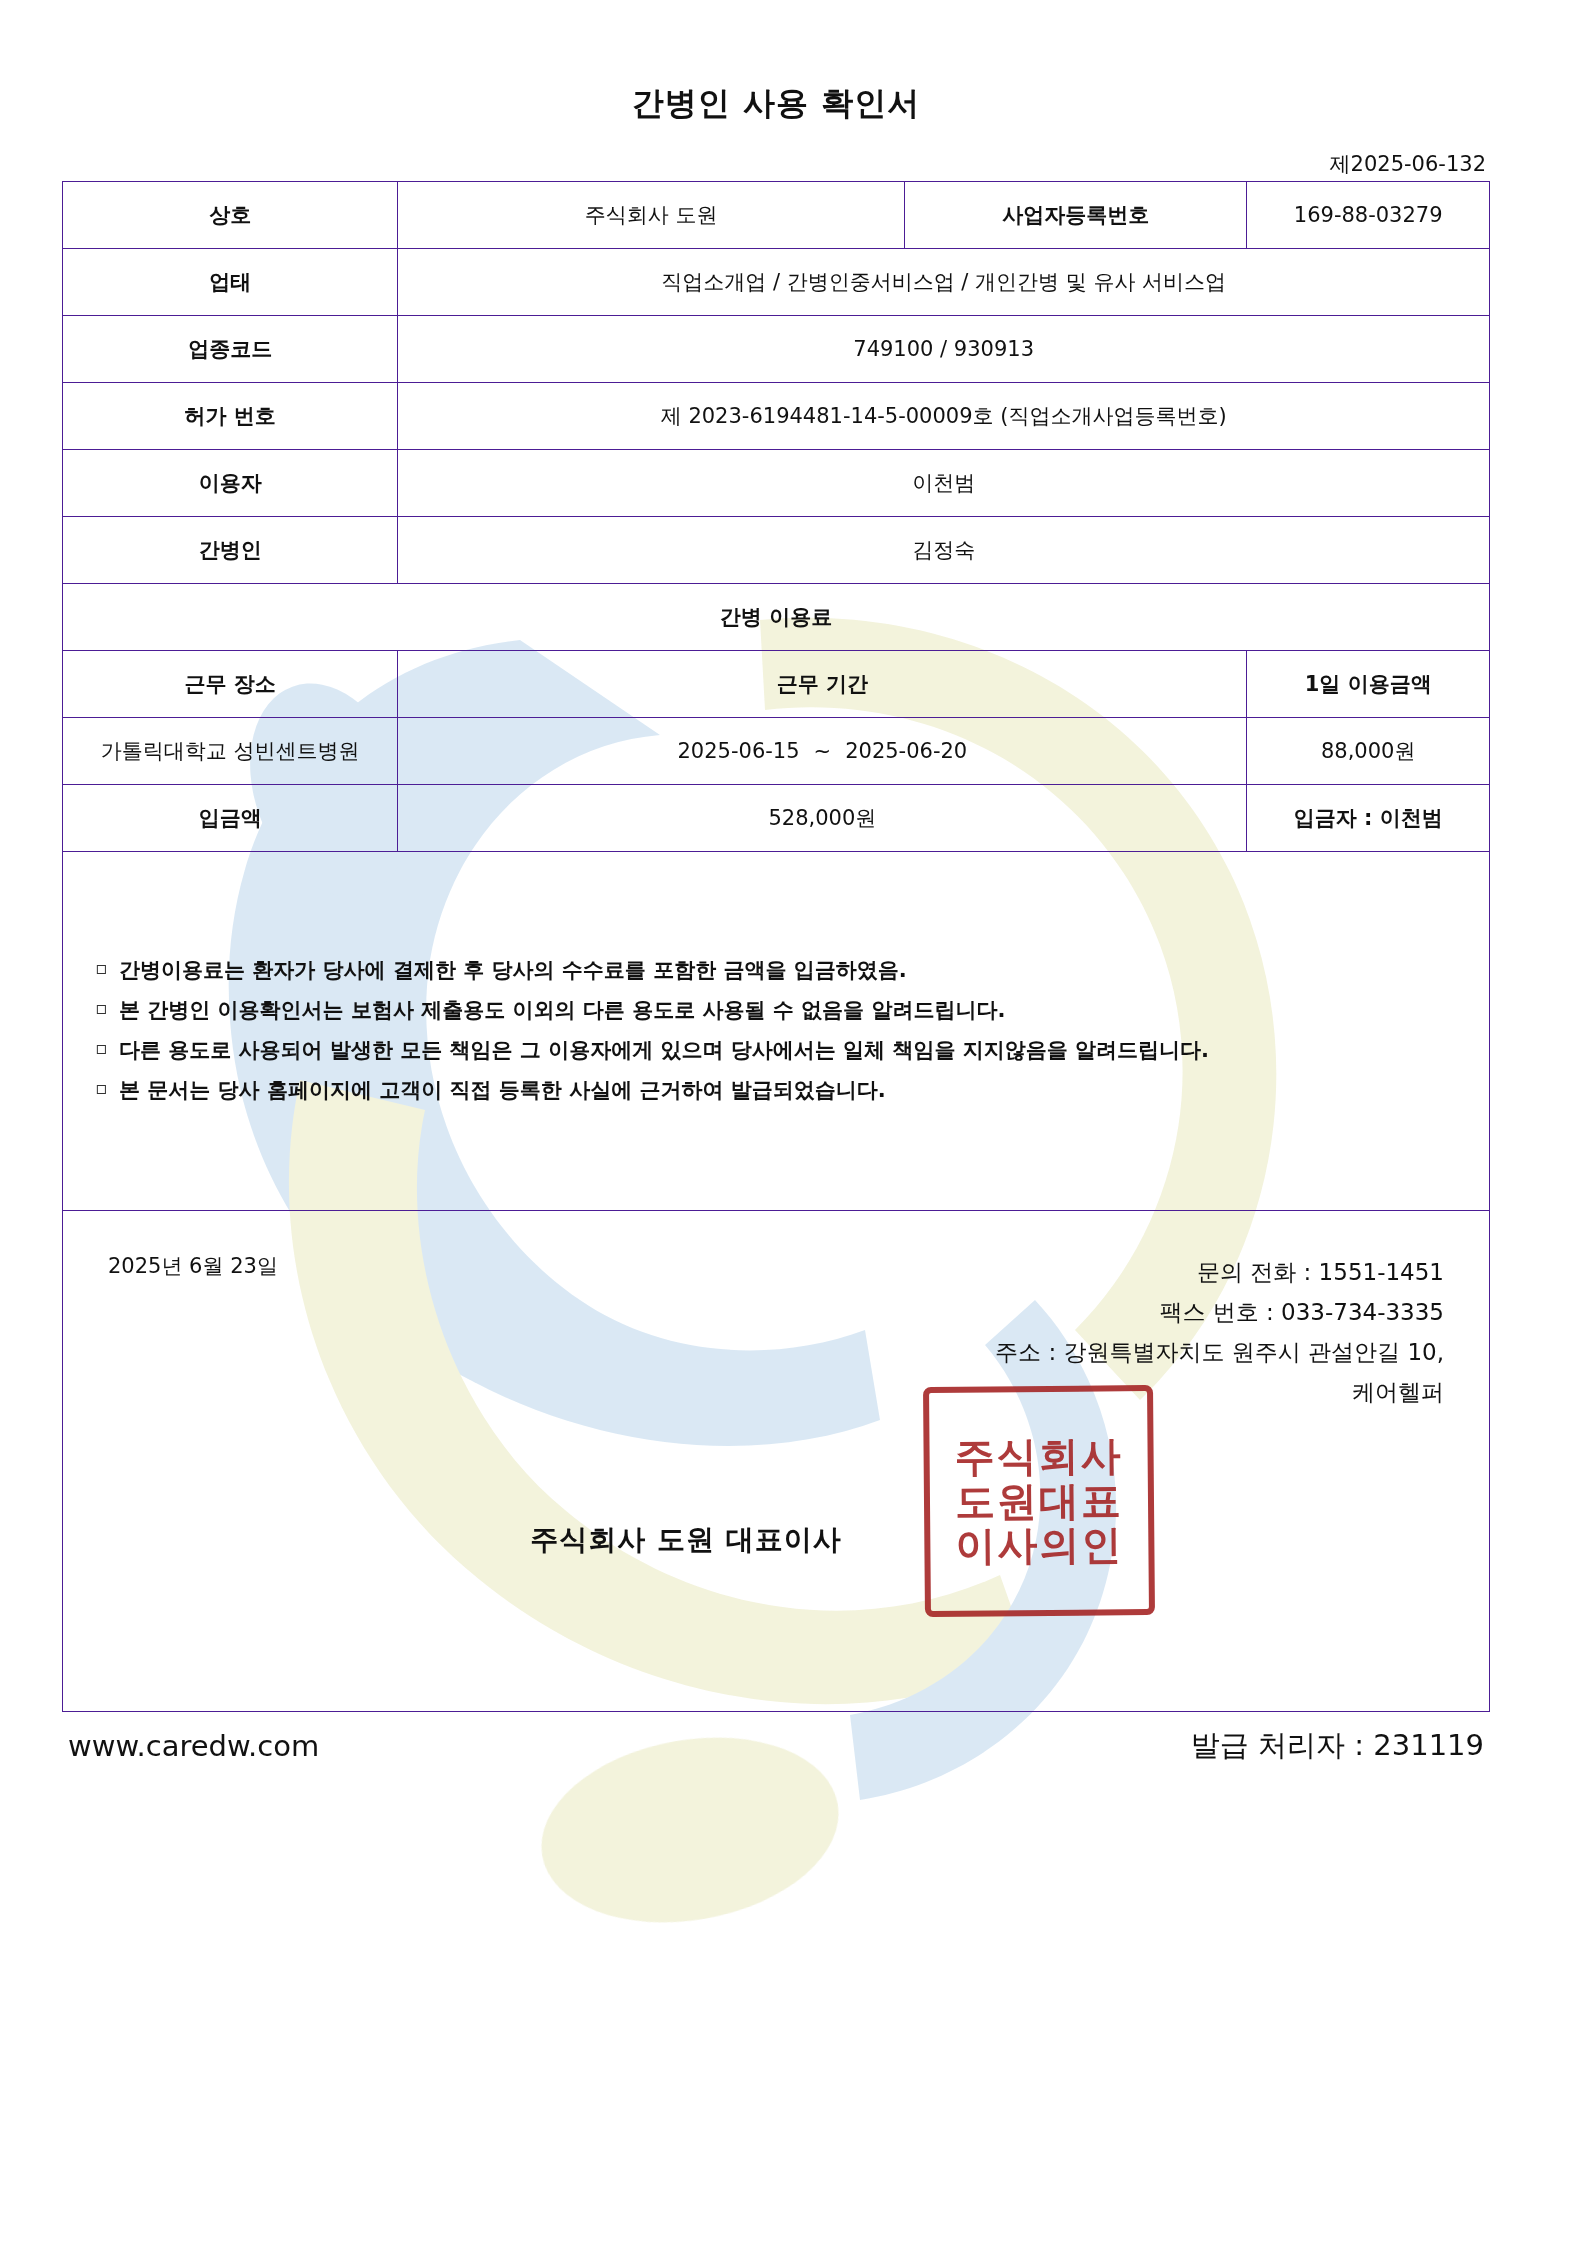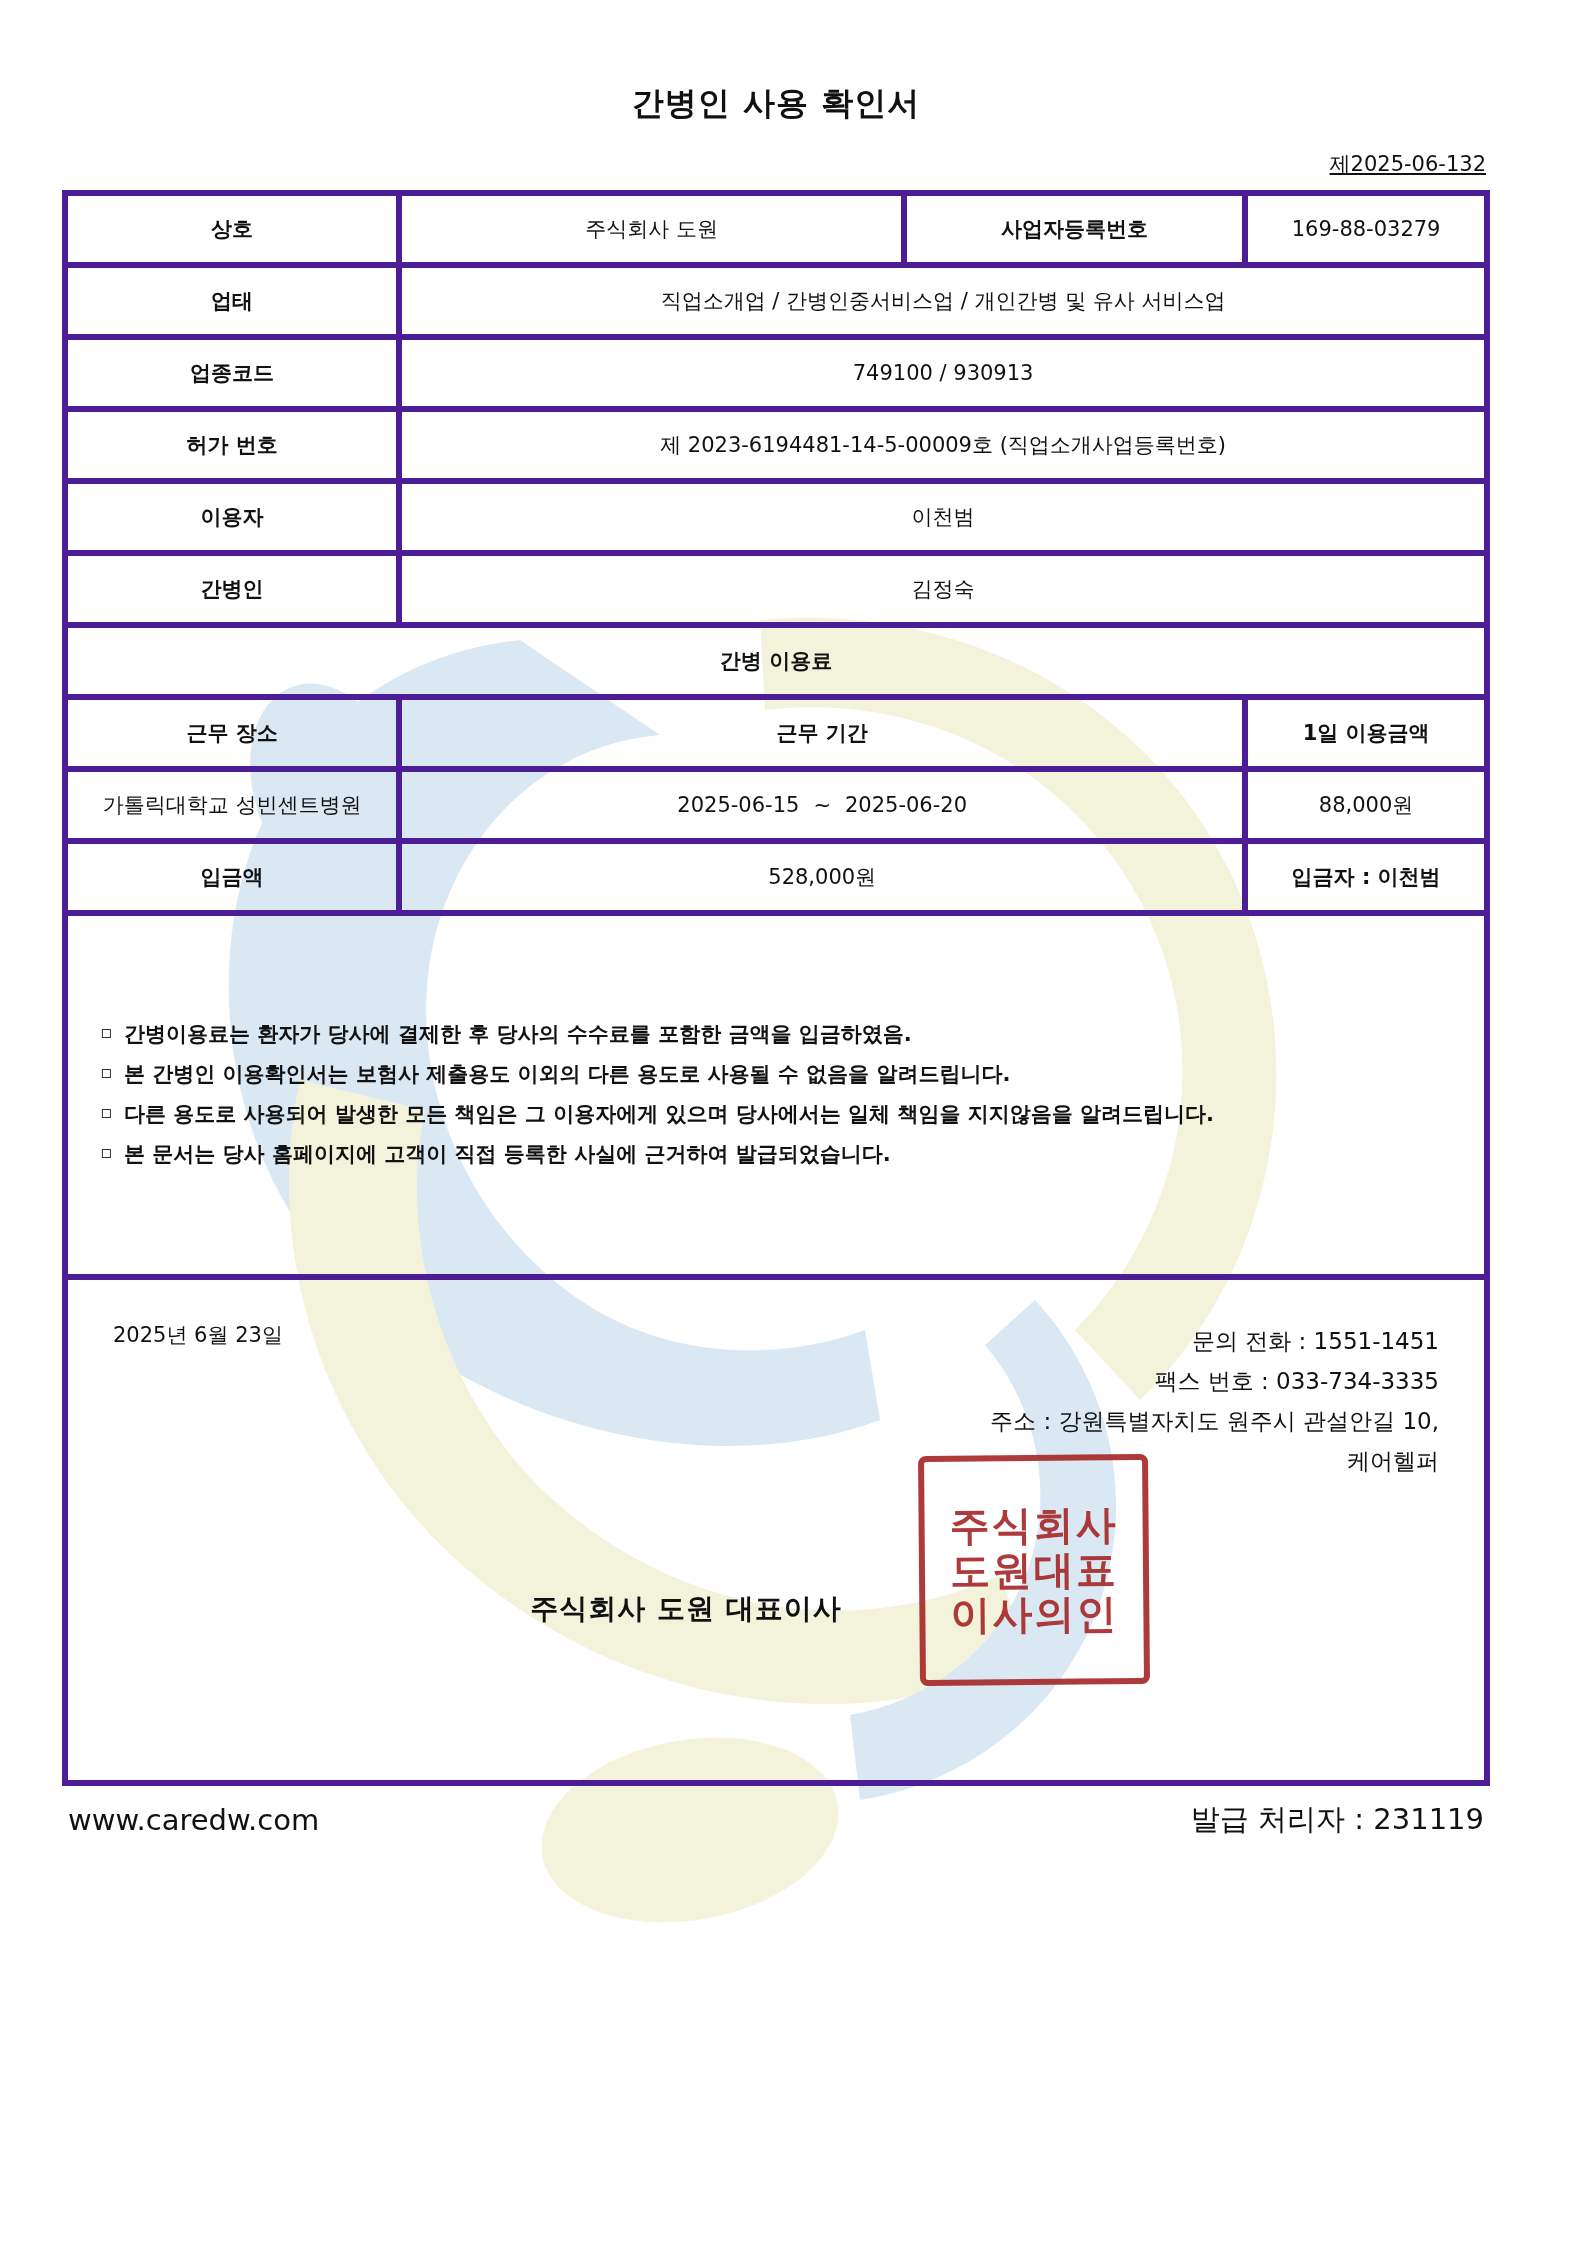--- a/index.html
+++ b/index.html
@@ -45,33 +45,32 @@
     font-size: 32px;
     font-weight: bold;
     letter-spacing: 1px;
     margin-top: 22px;
     margin-bottom: 24px;
   }
 
   .doc-number {
     text-align: right;
     font-size: 21px;
-    margin-bottom: 12px;
+    margin-bottom: 3px;
     padding-right: 4px;
-    text-decoration: underline;
   }
 
   table.main {
     width: 100%;
     border-collapse: collapse;
     table-layout: fixed;
     background: transparent;
   }
   table.main td {
-    border: 6px solid #4c1d95;
+    border: 1px solid #4c1d95;
     padding: 14px 10px;
     font-size: 21px;
     text-align: center;
     vertical-align: middle;
     height: 38px;
   }
   td.label {
     font-weight: bold;
   }
   td.section-title {

